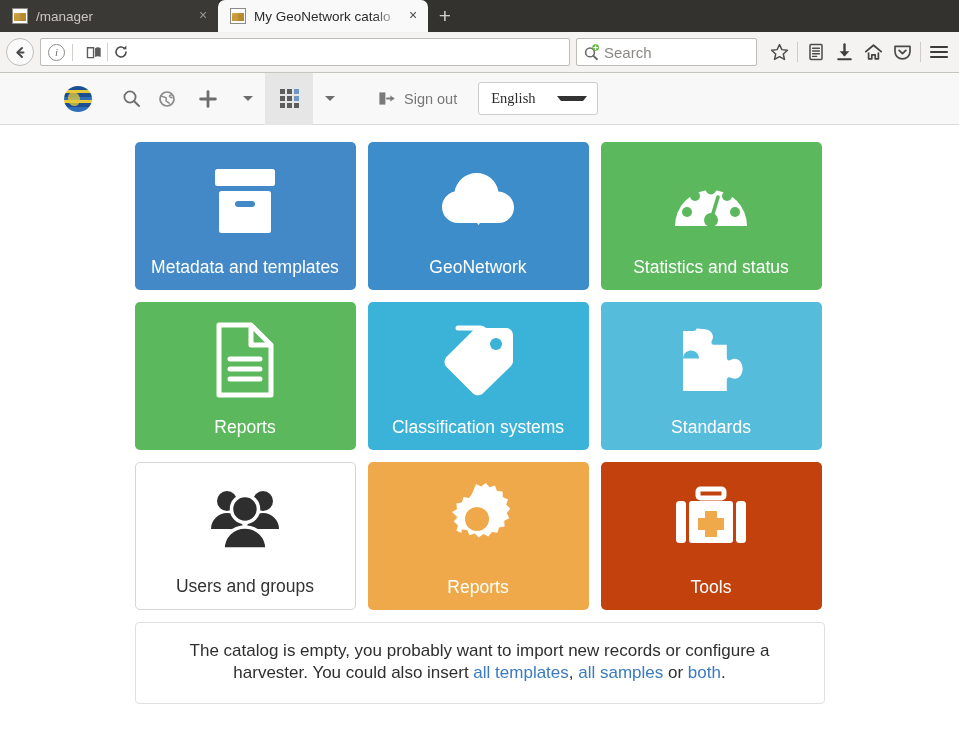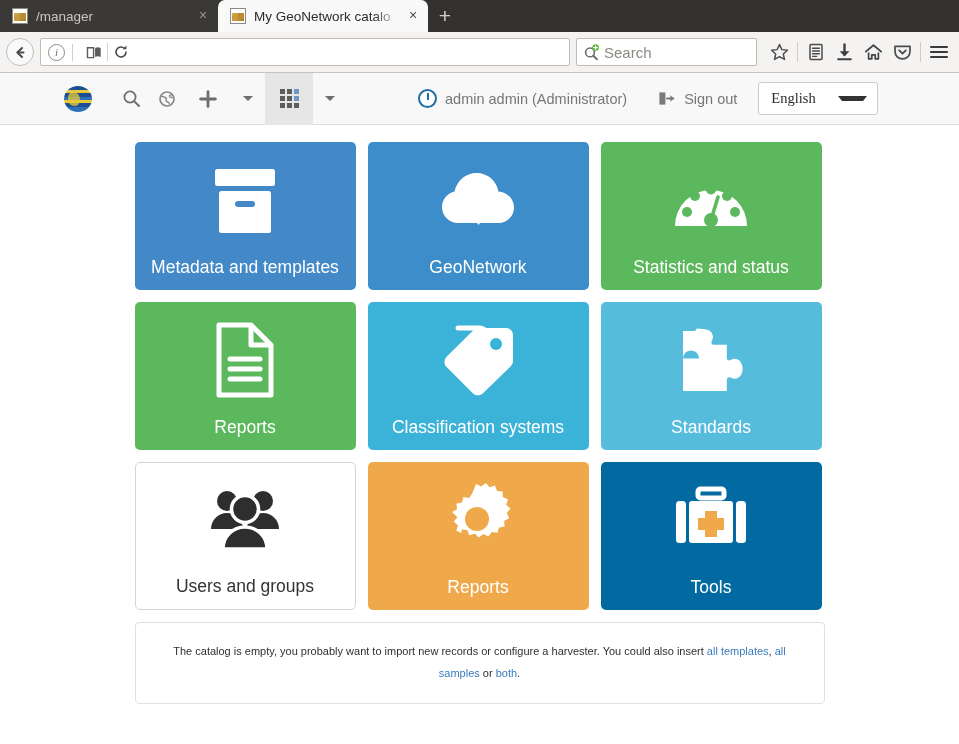--- a/index.html
+++ b/index.html
@@ -262,21 +262,21 @@
   .tile.light {
     background: #ffffff; border: 1px solid #d5d5d5; color: #333333;
   }
 
   .notice {
     width: 690px; margin: 12px auto 0;
     background: #ffffff;
     border: 1px solid #e0e0e0; border-radius: 4px;
     padding: 17px 22px 19px;
     text-align: center;
-    font-size: 11px; line-height: 22px; color: #2f2f2f;
+    font-size: 17px; line-height: 22px; color: #2f2f2f;
   }
   .notice a { color: #3a7bbf; text-decoration: none; cursor: pointer; }
 </style>
 </head>
 <body>
 
 <div class="browser-chrome">
 
   <div class="tab-strip">
     <div class="tab inactive">
@@ -407,24 +407,20 @@
         <i class="blue"></i>
         <i></i>
         <i></i>
         <i></i>
     </span>
   </div>
   <div class="gn-caret">
     <span class="caret-down"></span>
   </div>
 
-  <div class="gn-user">
-    <span class="power-icon"></span>
-    <span>admin admin (Administrator)</span>
-  </div>
 
   <div class="gn-signout">
     <span class="signout-icon">
       <svg width="17" height="15" viewBox="0 0 17 15">
         <path d="M1.4 1.4h6v12.2h-6z" fill="#7a7a7a"></path>
         <path d="M9 7.5h6.4" stroke="#7a7a7a" stroke-width="2" stroke-linecap="round"></path>
         <path d="M12.4 4.2 15.8 7.5 12.4 10.8z" fill="#7a7a7a"></path>
       </svg>
     </span>
     <span>Sign out</span>
@@ -527,21 +523,21 @@
     <div class="tile" style="background:#efa94a">
       <span class="tile-icon">
         <svg width="74" height="74" viewBox="0 0 74 74">
           <path d="M37 2l5.2 2.4 4.6-3.4 3.8 4.2 5.4-1.6 2 5.4 5.6.4.2 5.6 5.2 2.4-1.8 5.4 4.2 3.8-3.6 4.4 2.4 5.2-5 2.6.4 5.6-5.6 1-1.6 5.4-5.6-.8-3.4 4.6-5-2.6-4.6 3.4-4-4-5.4 1.8-2.2-5.2-5.6-.6V51l-5.2-2.2 1.6-5.4-4.2-4 3.6-4.2L13 30l5-2.8-.6-5.6 5.6-1.2 1.4-5.4 5.6 1 3.2-4.6z" fill="#ffffff" transform="translate(-2,-1) scale(1.0)"></path>
           <circle cx="36" cy="36" r="12" fill="#efa94a"></circle>
         </svg>
       </span>
       <span class="tile-label">Reports</span>
     </div>
 
-    <div class="tile" style="background:#0369a1">
+    <div class="tile" style="background:#c2410c">
       <span class="tile-icon">
         <svg width="78" height="70" viewBox="0 0 78 70">
           <rect x="26" y="4" width="26" height="9" rx="2.5" fill="none" stroke="#ffffff" stroke-width="5"></rect>
           <rect x="4" y="16" width="10" height="42" rx="3.5" fill="#ffffff"></rect>
           <rect x="64" y="16" width="10" height="42" rx="3.5" fill="#ffffff"></rect>
           <rect x="17" y="16" width="44" height="42" rx="3" fill="#ffffff"></rect>
           <path d="M33 26h12v7h7v12h-7v7H33v-7h-7V33h7z" fill="#efa94a"></path>
         </svg>
       </span>
       <span class="tile-label">Tools</span>

